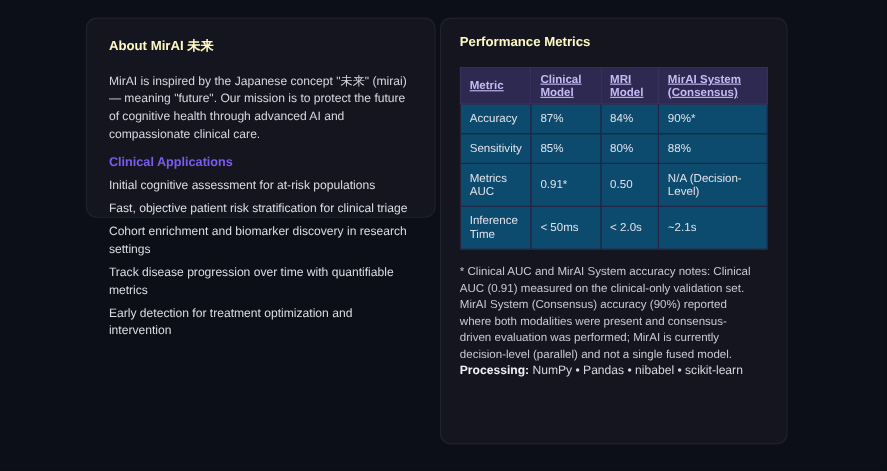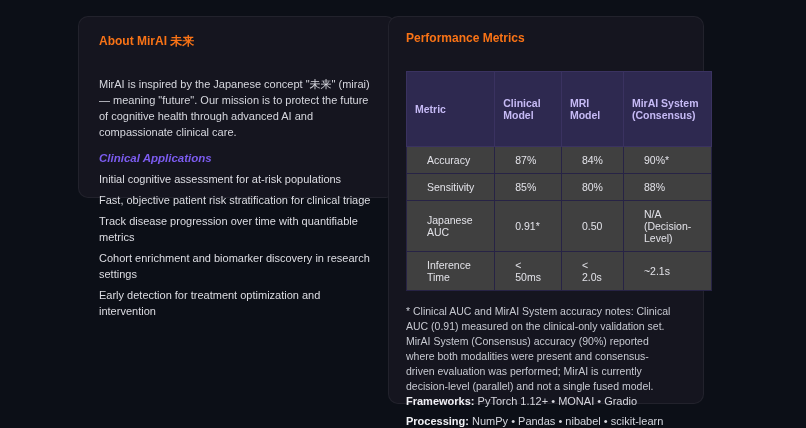--- a/index.html
+++ b/index.html
@@ -20,38 +20,37 @@
     color: #d6d7de;
   }
   .panel-left {
     left: 78px;
     top: 16px;
     width: 318px;
     height: 182px;
     padding: 16px 20px;
   }
   .panel-right {
-    left: 388px;
+    left: 400px;
     top: 16px;
     width: 316px;
     height: 388px;
     padding: 14px 17px;
   }
   .panel-title {
     font-size: 12px;
     font-weight: bold;
-    color: #f97316;
-    margin: 0 0 26px 0;
+    color: #fef9c3;
+    margin: 0 0 16px 0;
   }
   .section-heading {
     font-size: 11.5px;
     font-weight: bold;
     color: #7c5cf0;
     margin: 12px 0 7px 0;
-    font-style: italic;
   }
   .body-text {
     font-size: 11px;
     line-height: 16px;
     color: #d6d7de;
     margin: 0;
   }
   .app-list {
     margin: 0;
     padding: 0;
@@ -68,28 +67,29 @@
     border-collapse: collapse;
     border: 1px solid #272345;
     margin-top: 4px;
   }
   table.metrics th {
     background: #2e2950;
     color: #c6baf5;
     font-size: 10.5px;
     font-weight: 600;
     text-align: left;
-    padding: 25px 8px;
+    padding: 4px 8px;
     border: 1px solid #3a3260;
+    text-decoration: underline;
   }
   table.metrics td {
-    background: #404040;
+    background: #0c4a6e;
     color: #e2e2e8;
     font-size: 10.5px;
-    padding: 7px 20px;
+    padding: 7px 8px;
     border: 1px solid #272345;
   }
   table.metrics th:nth-child(1), table.metrics td:nth-child(1) { width: 22%; }
   table.metrics th:nth-child(2), table.metrics td:nth-child(2) { width: 23%; }
   table.metrics th:nth-child(3), table.metrics td:nth-child(3) { width: 19%; }
   table.metrics th:nth-child(4), table.metrics td:nth-child(4) { width: 36%; }
   .footnote {
     font-size: 10.5px;
     line-height: 15px;
     color: #c7c9d1;
@@ -108,22 +108,22 @@
 </head>
 <body>
 
 <div class="panel panel-left">
   <h2 class="panel-title">About MirAI 未来</h2>
   <p class="body-text">MirAI is inspired by the Japanese concept "未来" (mirai) — meaning "future". Our mission is to protect the future of cognitive health through advanced AI and compassionate clinical care.</p>
   <h3 class="section-heading">Clinical Applications</h3>
   <ul class="app-list">
     <li>Initial cognitive assessment for at-risk populations</li>
     <li>Fast, objective patient risk stratification for clinical triage</li>
+    <li>Cohort enrichment and biomarker discovery in research settings</li>
     <li>Track disease progression over time with quantifiable metrics</li>
-    <li>Cohort enrichment and biomarker discovery in research settings</li>
     <li>Early detection for treatment optimization and intervention</li>
   </ul>
 </div>
 
 <div class="panel panel-right">
   <h2 class="panel-title">Performance Metrics</h2>
 
   <table class="metrics">
     <thead>
       <tr>
@@ -140,32 +140,31 @@
         <td>84%</td>
         <td>90%*</td>
       </tr>
       <tr>
         <td>Sensitivity</td>
         <td>85%</td>
         <td>80%</td>
         <td>88%</td>
       </tr>
       <tr>
-        <td>Japanese AUC</td>
+        <td>Metrics AUC</td>
         <td>0.91*</td>
         <td>0.50</td>
         <td>N/A (Decision-Level)</td>
       </tr>
       <tr>
         <td>Inference Time</td>
         <td>&lt; 50ms</td>
         <td>&lt; 2.0s</td>
         <td>~2.1s</td>
       </tr>
     </tbody>
   </table>
 
   <p class="footnote">* Clinical AUC and MirAI System accuracy notes: Clinical AUC (0.91) measured on the clinical-only validation set. MirAI System (Consensus) accuracy (90%) reported where both modalities were present and consensus-driven evaluation was performed; MirAI is currently decision-level (parallel) and not a single fused model.</p>
 
-  <div class="stack-line"><b>Frameworks:</b><span> PyTorch 1.12+ • MONAI • Gradio</span></div>
   <div class="stack-line"><b>Processing:</b><span> NumPy • Pandas • nibabel • scikit-learn</span></div>
 
 </div>
 
 </body></html>

